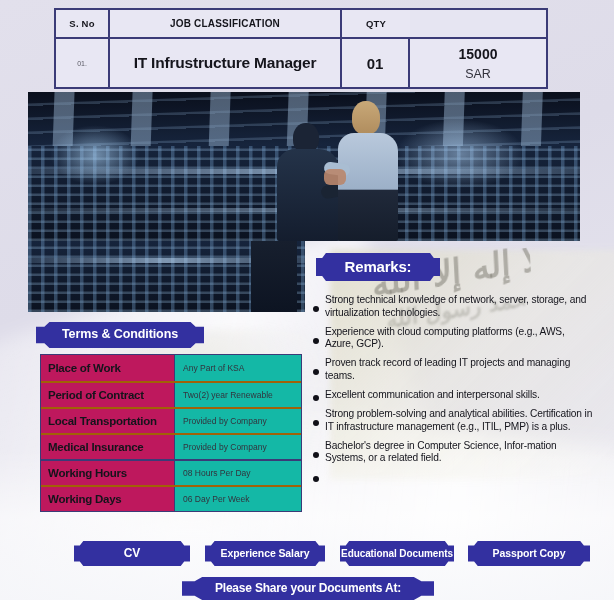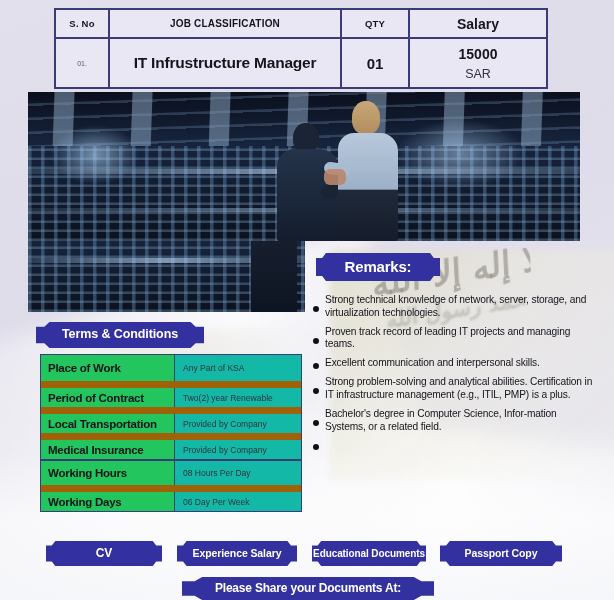--- a/index.html
+++ b/index.html
@@ -218,28 +218,28 @@
   }
 
   
   #terms-table {
     position: absolute; left: 40px; top: 354px;
     width: 262px;
     border: 1.5px solid #3b3b77;
     background: #ffffff;
   }
   .tt-row { display: flex; width: 100%; height: 26px; }
-  .tt-row + .tt-row { border-top: 7px solid #a16207; }
+  .tt-row + .tt-row { border-top: 2px solid #a16207; }
   .tt-row.thick-top { border-top: 2px solid #3b3b77; }
   .tt-label {
     width: 134px;
     display: flex; align-items: center;
     padding-left: 7px;
     font-size: 11.5px; font-weight: bold; color: #14141b;
-    background: #22c55e;
+    background: #be185d;
     border-right: 1.5px solid #3b3b77;
     letter-spacing: -.25px;
     white-space: nowrap; overflow: hidden;
   }
   .tt-value {
     flex: 1;
     display: flex; align-items: center;
     padding-left: 8px;
     font-size: 8.5px; color: #33333d;
     background: #14b8a6;
@@ -266,21 +266,21 @@
     color: #14141c; font-weight: 500;
     letter-spacing: -.15px;
   }
 
   
   #doc-buttons {
     position: absolute; left: 0; top: 541px; width: 614px; height: 26px;
   }
   .doc-btn {
     position: absolute; top: 0; height: 25px;
-    font-size: 10.5px; letter-spacing: -.1px;
+    font-size: 10.5px; letter-spacing: -.1px; margin-left: 28px;
   }
   #doc-btn-0 { left: 46px;  width: 116px; font-size: 12px; }
   #doc-btn-1 { left: 177px; width: 120px; }
   #doc-btn-2 { left: 312px; width: 114px; font-size: 10px; line-height: 11px; }
   #doc-btn-3 { left: 440px; width: 122px; }
 
   #share-banner {
     position: absolute; left: 182px; top: 577px;
     width: 252px; height: 23px;
     font-size: 12px; letter-spacing: -.2px;
@@ -296,21 +296,20 @@
 <div id="bg-flag-watermark"></div>
 <div id="bg-flag-script">لا إله إلا الله</div>
 <div id="bg-flag-script-2">محمد رسول الله</div>
 <div id="bg-bottom-wash"></div>
 
 <div id="job-table">
   <div class="jt-row" id="jt-head">
     <div class="jt-cell c-sno">S. No</div>
     <div class="jt-cell c-job">JOB CLASSIFICATION</div>
     <div class="jt-cell c-qty">QTY</div>
-    <div class="jt-cell c-sal">Salary</div>
   </div>
   <div class="jt-row" id="jt-body">
     <div class="jt-cell c-sno">01.</div>
     <div class="jt-cell c-job">IT Infrustructure Manager</div>
     <div class="jt-cell c-qty">01</div>
     <div class="jt-cell c-sal">
       <span>15000</span>
       <span id="salary-currency">SAR</span>
     </div>
   </div>
@@ -377,20 +376,24 @@
 
 <div class="badge" id="remarks-badge">Remarks:</div>
 
 <div id="remarks-list">
   <div class="remark">
     <span class="remark-dot"></span>
     <span class="remark-text">Strong technical knowledge of network, server, storage, and virtualization technologies.</span>
   </div>
   <div class="remark">
     <span class="remark-dot"></span>
+    <span class="remark-text">Experience with cloud computing platforms (e.g., AWS, Azure, GCP).</span>
+  </div>
+  <div class="remark">
+    <span class="remark-dot"></span>
     <span class="remark-text">Proven track record of leading IT projects and managing teams.</span>
   </div>
   <div class="remark">
     <span class="remark-dot"></span>
     <span class="remark-text">Excellent communication and interpersonal skills.</span>
   </div>
   <div class="remark">
     <span class="remark-dot"></span>
     <span class="remark-text">Strong problem-solving and analytical abilities. Certification in IT infrastructure management (e.g., ITIL, PMP) is a plus.</span>
   </div>

